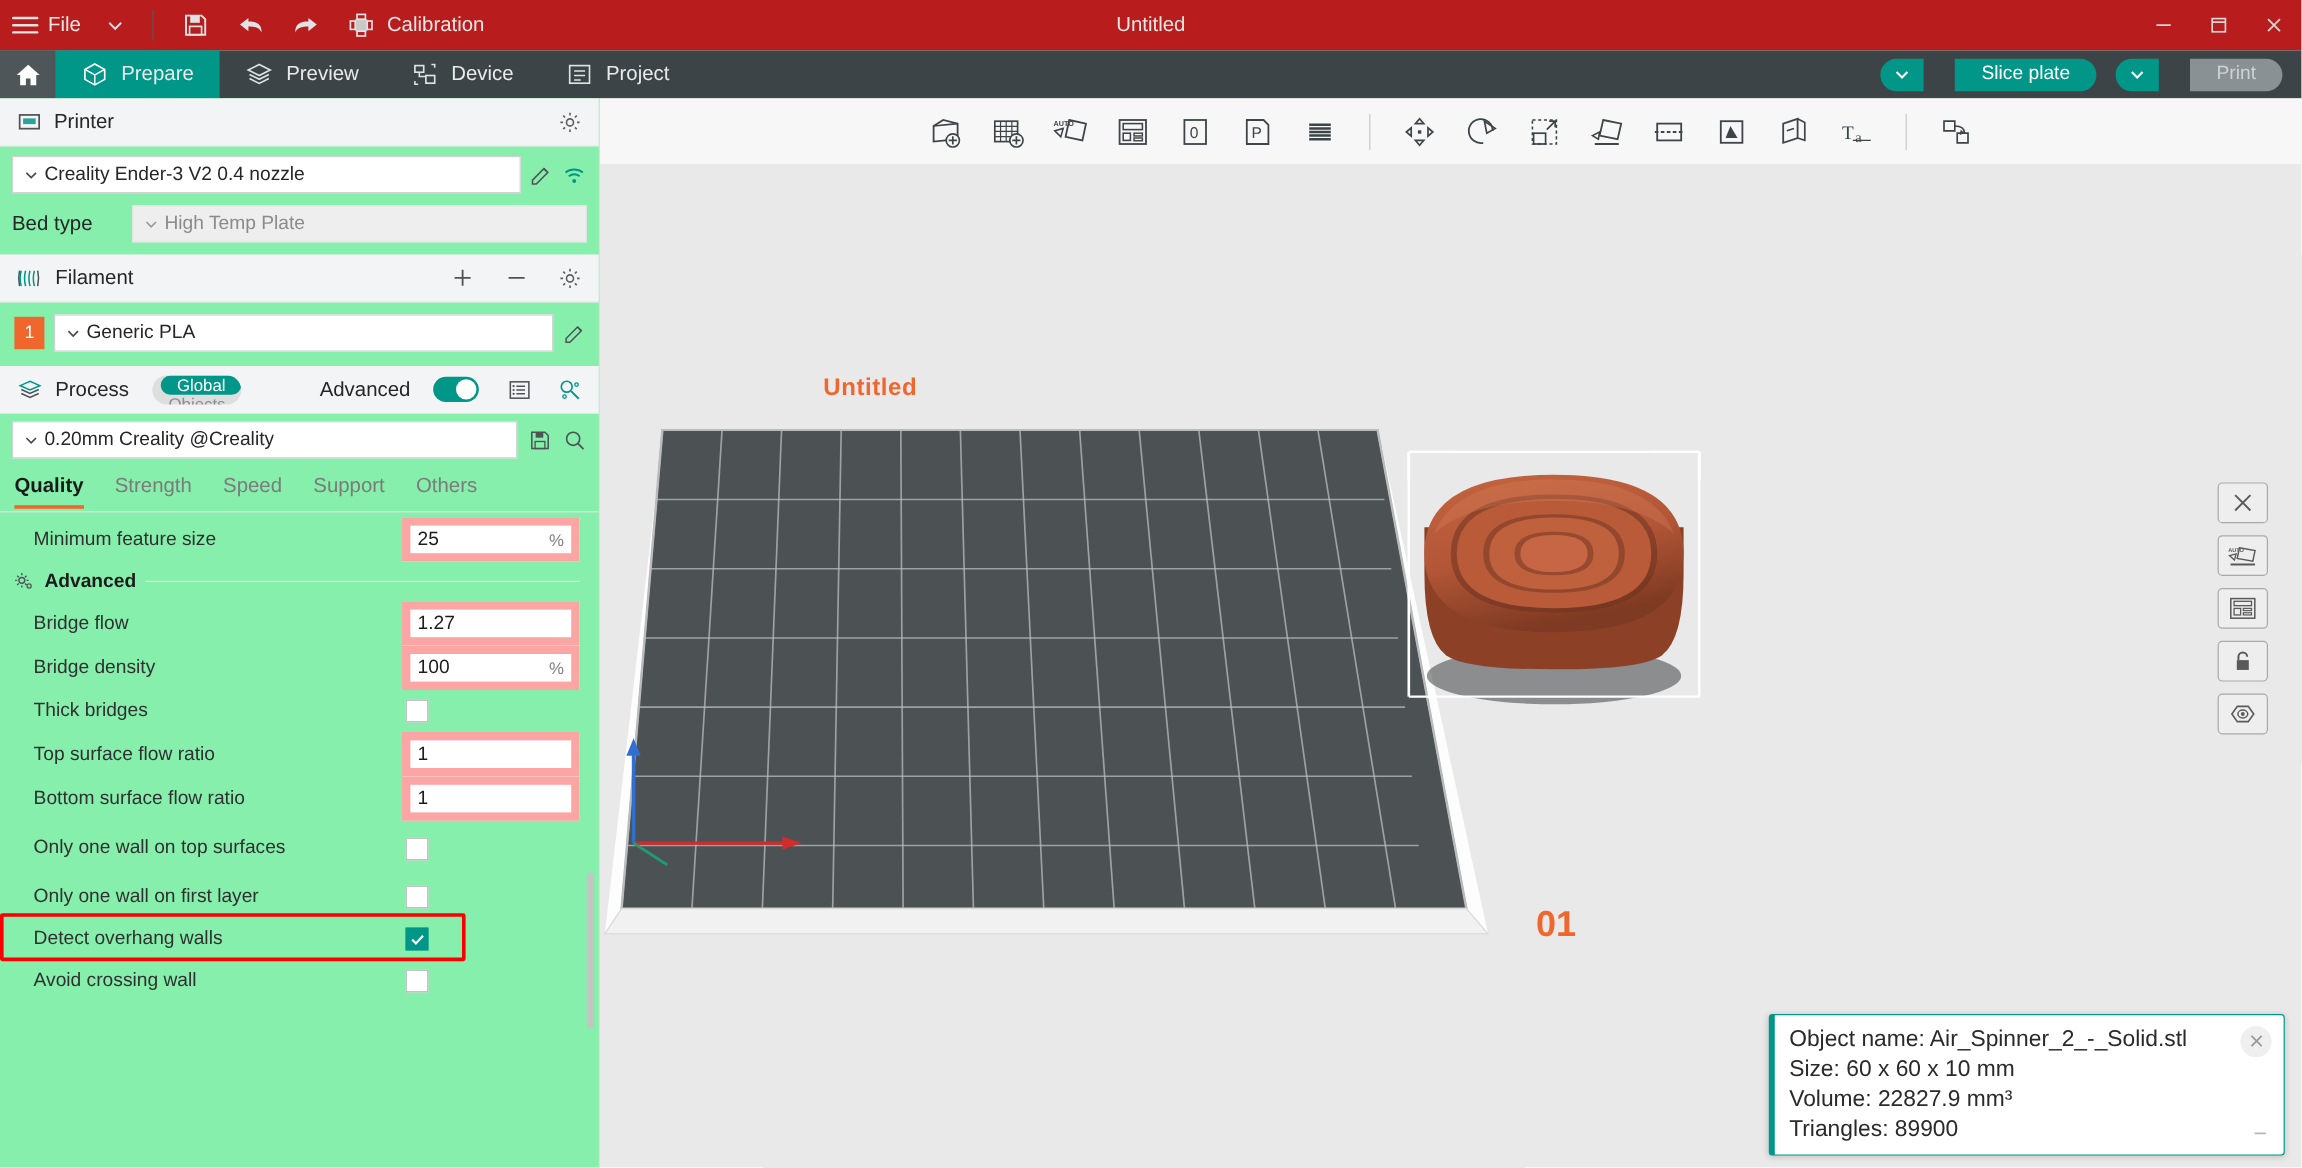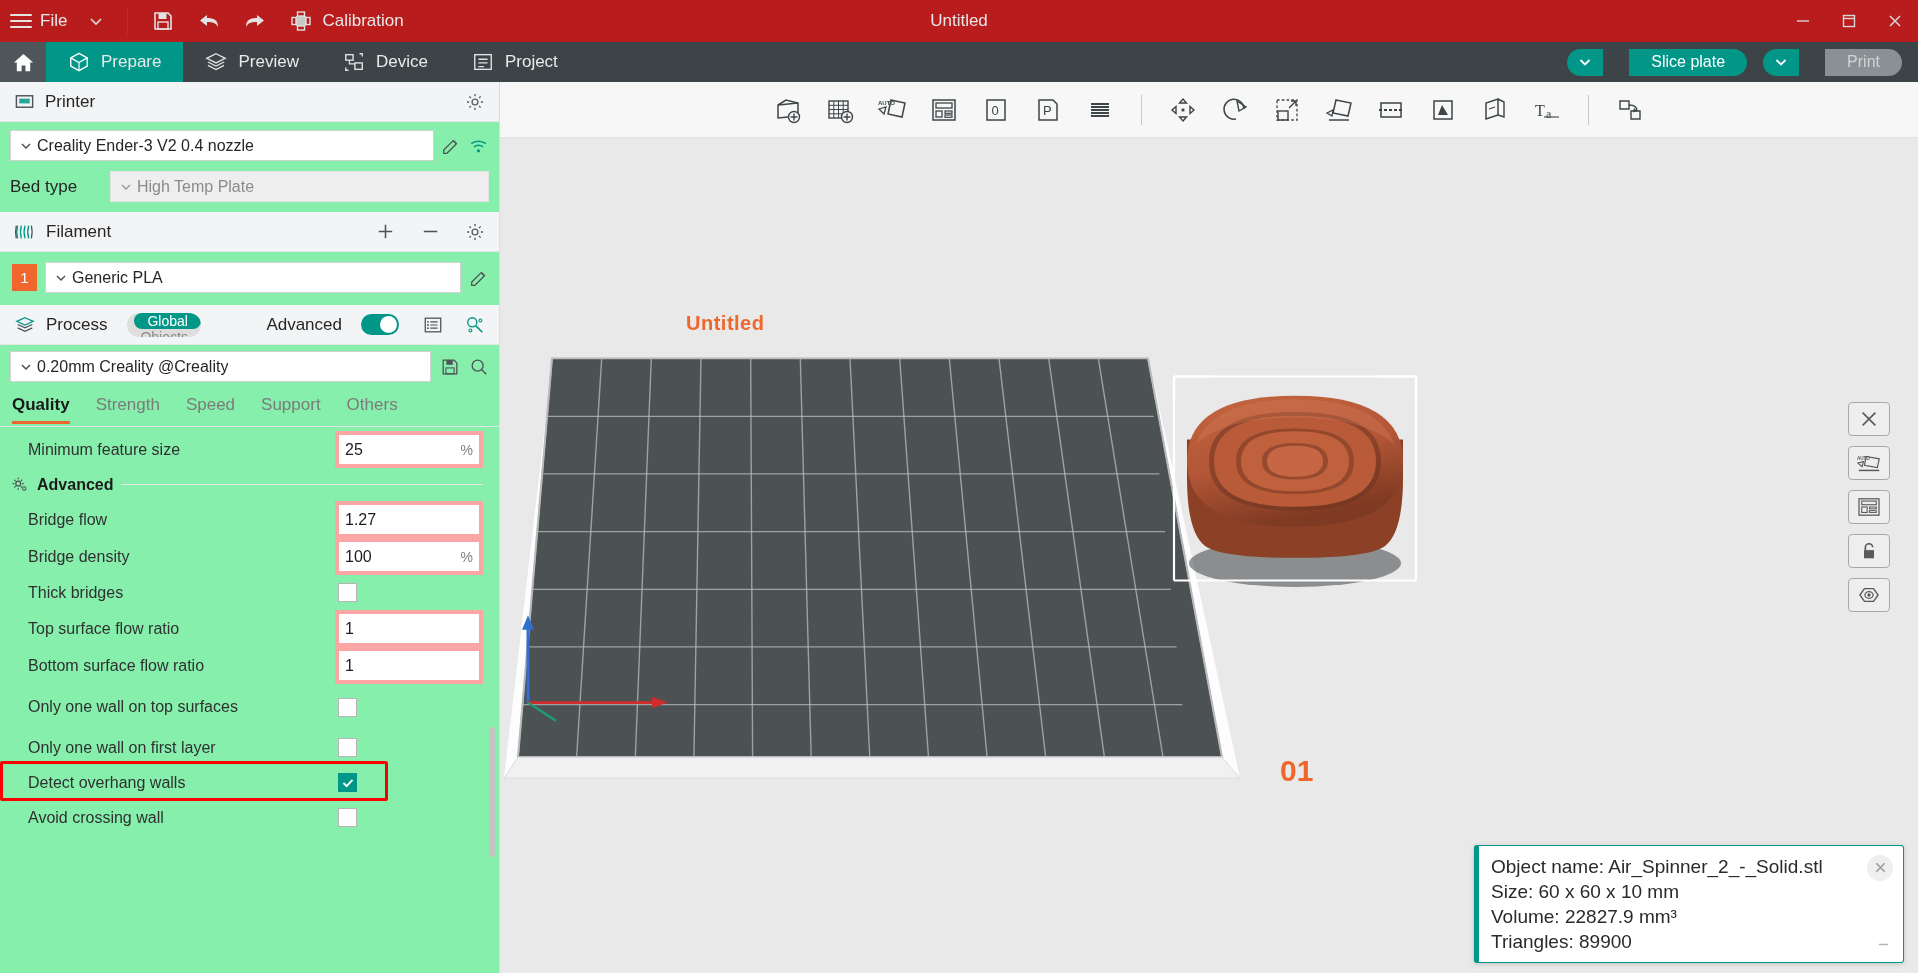--- a/index.html
+++ b/index.html
@@ -137,21 +137,21 @@
   .tabs div.on { color: #1a1a1a; font-weight: bold; border-bottom-color: #f0672e; }
 
   .settings {
     flex: 1; overflow: hidden; position: relative; padding-top: 4px;
   }
   .prow {
     display: flex; align-items: center; min-height: 35px; padding: 0 16px 0 28px;
   }
   .plabel { font-size: 16px; color: #303030; flex: 1; line-height: 1.25; padding-right: 10px; }
   .pfield {
-    width: 148px; flex: none; height: 37px; border: 4px solid #fca5a5; background: #fff;
+    width: 148px; flex: none; height: 37px; border: 7px solid #fca5a5; background: #fff;
     display: flex; align-items: center; padding: 0 6px; font-size: 16px; color: #1d1d1d;
   }
   .pfield .unit { margin-left: auto; color: #808080; font-size: 14px; }
   .pfield.combo-f { gap: 2px; }
   .pfield.combo-f .txt { overflow: hidden; white-space: nowrap; text-overflow: ellipsis; }
   .pcheck {
     width: 19px; height: 19px; border: 1px solid #b5b5b5; background: #fff;
     flex: none; margin-left: 3px;
   }
   .pcheck.on { background: #019788; border-color: #019788; display: flex; align-items: center; justify-content: center; }

